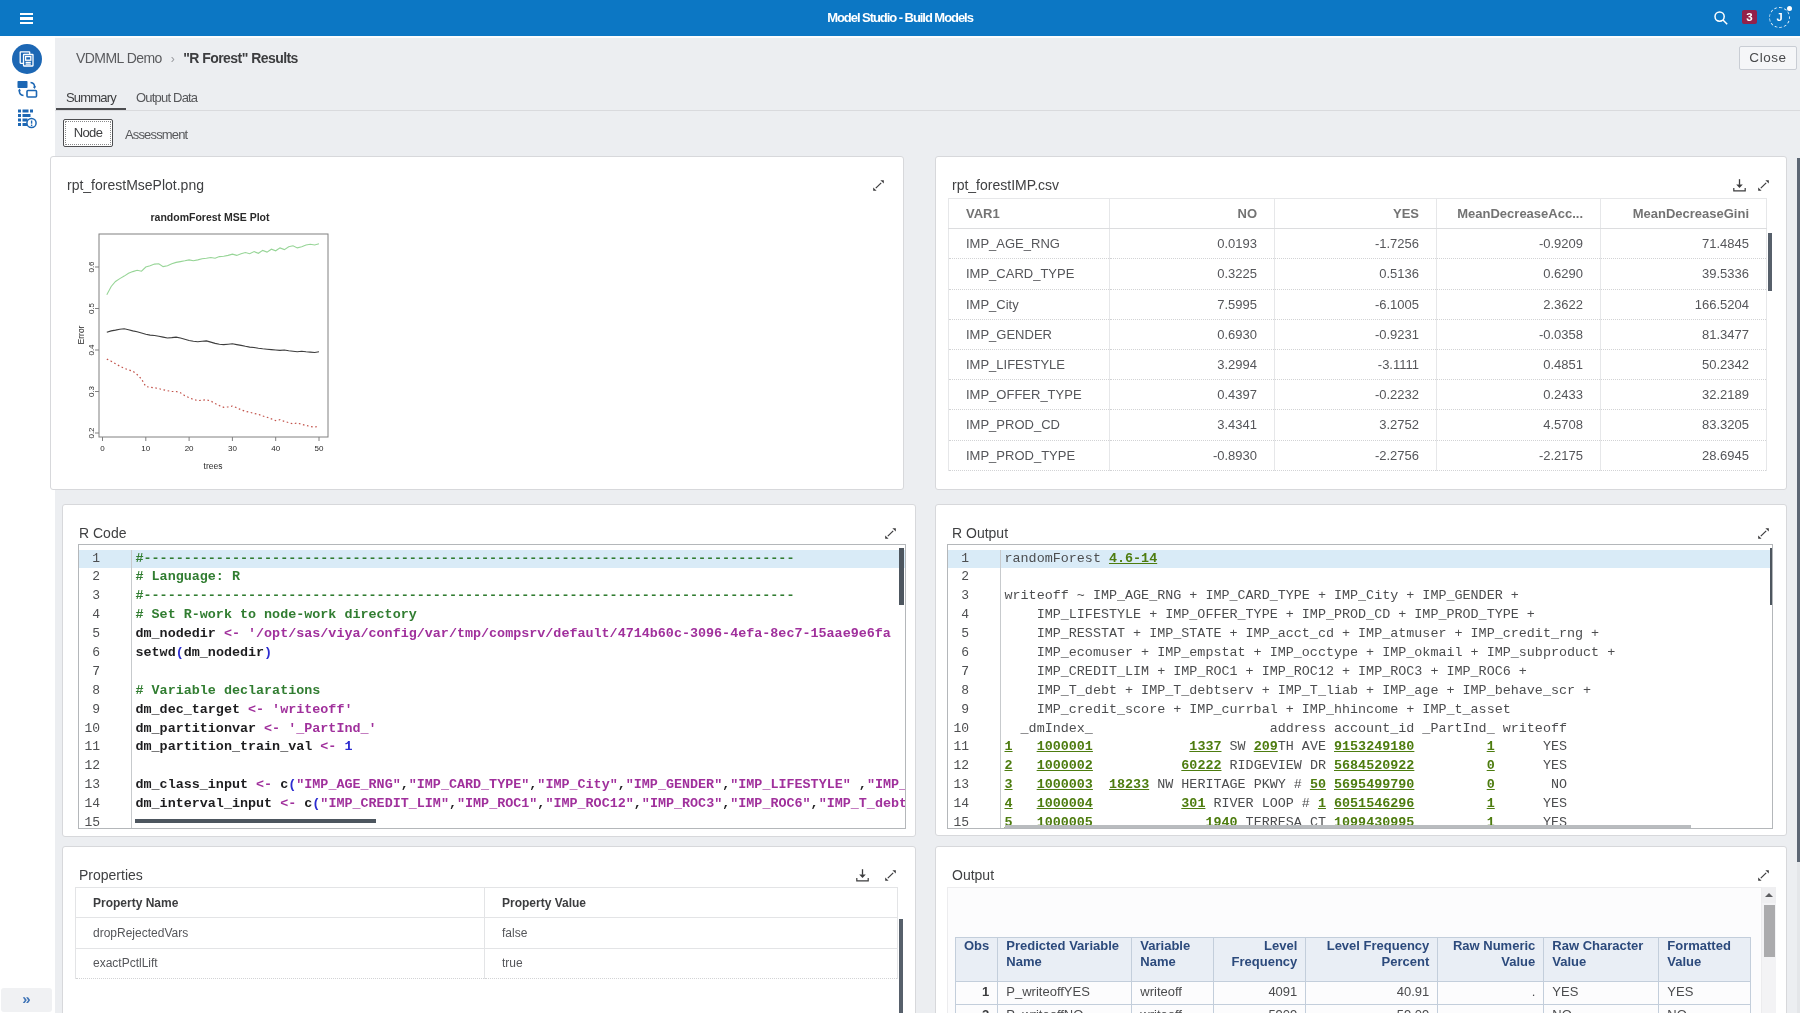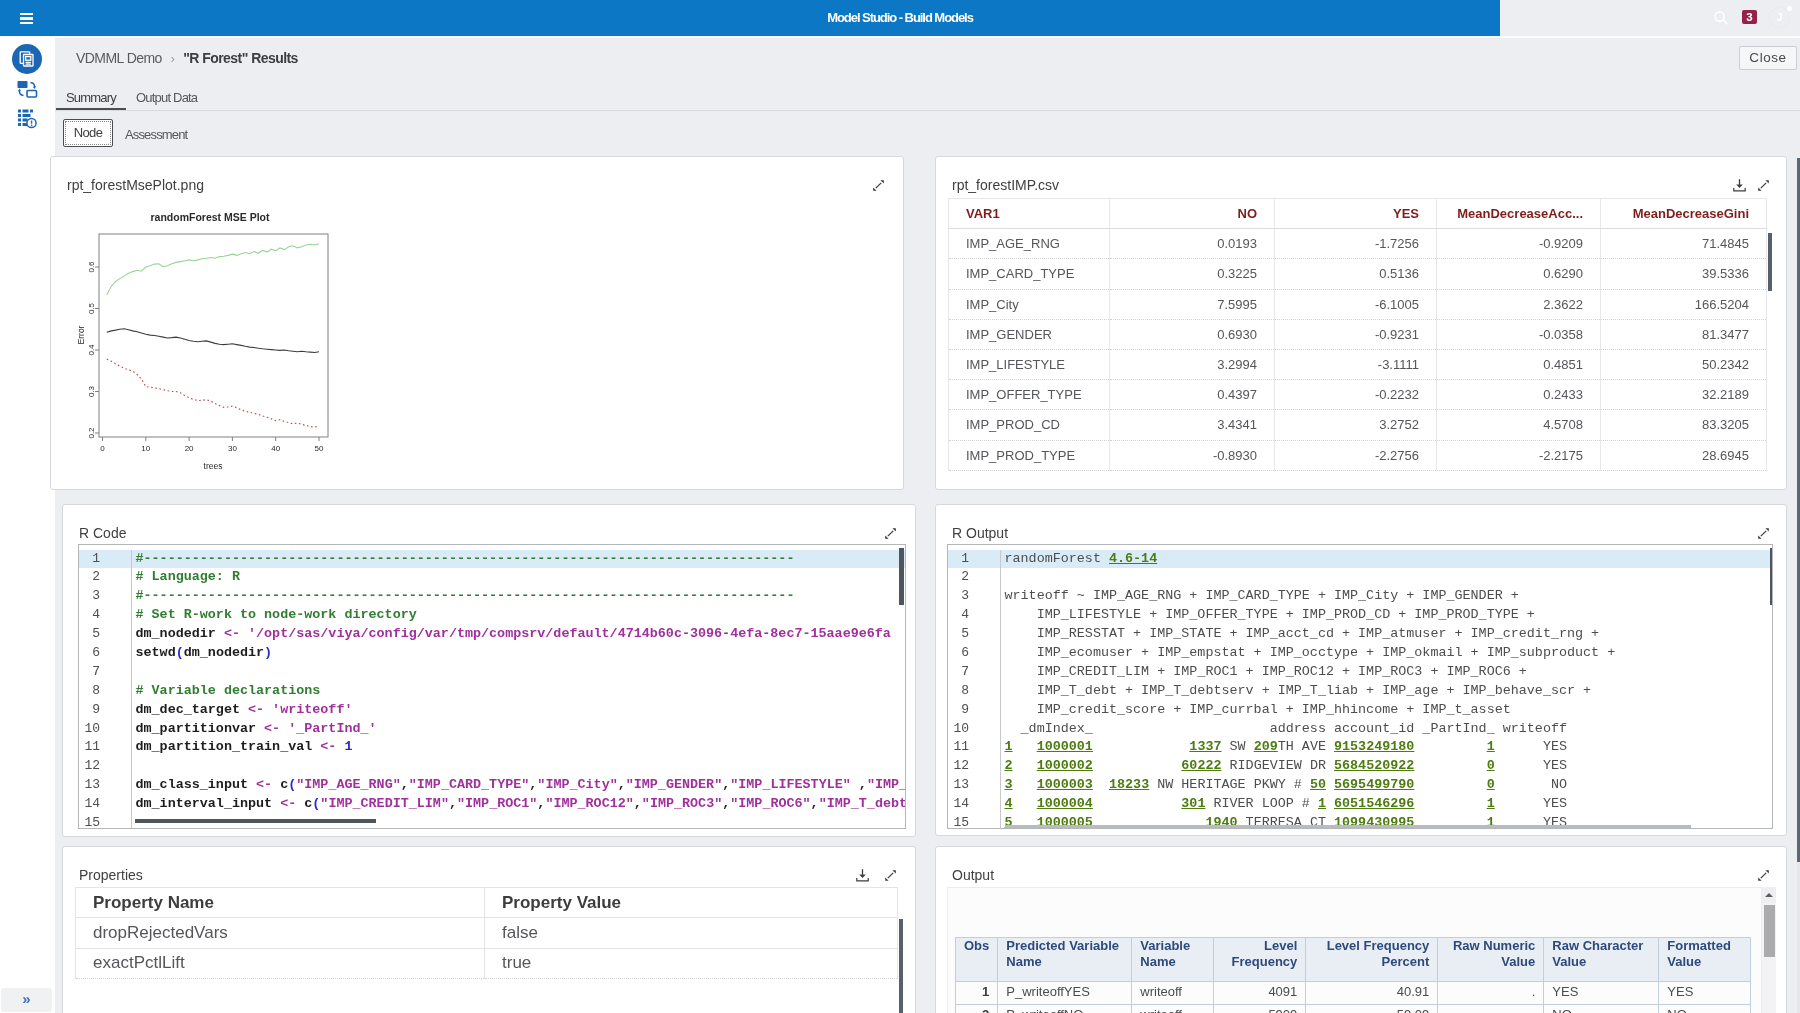--- a/index.html
+++ b/index.html
@@ -1,18 +1,18 @@
 <!DOCTYPE html>
 <html><head><meta charset="utf-8"><title>Model Studio - Build Models</title>
 <style>
 * { margin:0; padding:0; box-sizing:border-box; }
 html,body { width:1800px; height:1013px; overflow:hidden; font-family:"Liberation Sans",sans-serif; background:#eceef1; }
 .abs { position:absolute; }
 
-#topbar { position:absolute; left:0; top:0; width:1500px; height:36px; background:#0c77c4; }
+#topbar { position:absolute; left:0; top:0; width:1800px; height:36px; background:#0c77c4; }
 #burger { position:absolute; left:20px; top:13px; width:13px; height:11px; }
 #burger div { height:2.4px; background:#fff; margin-bottom:1.9px; }
 #apptitle { position:absolute; left:0; top:0; width:1800px; height:36px; line-height:36px; text-align:center; color:#fff; font-size:13px; font-weight:700; letter-spacing:-1.05px; }
 #search { position:absolute; left:1712px; top:9px; }
 #badge { position:absolute; left:1742px; top:10px; width:15px; height:14px; background:#93214a; color:#fff; font-size:11.5px; font-weight:700; text-align:center; line-height:14px; border-radius:2px; }
 #avatar { position:absolute; left:1769px; top:7px; width:21px; height:21px; border-radius:50%; border:1.4px dashed #dcebf6; color:#fff; font-size:11px; font-weight:700; text-align:center; line-height:19px; }
 #avatardot { position:absolute; left:1787px; top:6px; width:5px; height:5px; background:#fff; border-radius:50%; }
 
 #sidebar { position:absolute; left:0; top:36px; width:55px; height:977px; background:#fff; }
 #sic1 { position:absolute; left:12px; top:8px; width:30px; height:30px; border-radius:50%; background:#1c67b4; }
@@ -35,39 +35,39 @@
 .ptitle { position:absolute; left:16px; top:20px; font-size:14px; color:#3f4042; }
 .pico { position:absolute; top:21px; }
 
 #pgtrack { position:absolute; left:1797px; top:158px; width:3px; height:855px; background:#e4e6e9; }
 #pgthumb { position:absolute; left:1797px; top:158px; width:3px; height:704px; background:#5d6774; }
 
 #chart text { font-family:"Liberation Sans",sans-serif; }
 
 #imptbl { position:absolute; left:12px; top:41px; width:818px; border-collapse:collapse; table-layout:fixed; font-size:13px; }
 #imptbl th, #imptbl td { border:1px solid #e6e7e9; border-top:none; padding:0 17px; height:30.2px; text-align:right; font-weight:400; color:#55565a; overflow:hidden; white-space:nowrap; }
-#imptbl thead th { color:#7f1d1d; font-weight:700; border-top:1px solid #e6e7e9; border-bottom:1px solid #dcdddf; }
+#imptbl thead th { color:#737373; font-weight:700; border-top:1px solid #e6e7e9; border-bottom:1px solid #dcdddf; }
 #imptbl .c0 { text-align:left; }
 #imptbl tbody tr { border-bottom:1px dotted #d2d3d5; }
 #imptbl tbody td { border-bottom:1px dotted #d2d3d5; }
 #impthumb { position:absolute; left:832px; top:76px; width:4px; height:58px; background:#57606b; }
 
 .codebox { position:absolute; background:#fff; border:1px solid #b4b7ba; overflow:hidden; }
 .codein { position:absolute; left:0; top:4.5px; width:100%; }
 .crow { position:relative; height:18.9px; line-height:18.9px; white-space:pre; font-family:"Liberation Mono",monospace; font-size:13.4px; }
 .crow.hl { background:#d9ebf7; }
 .ln { position:absolute; left:0; top:0; width:53px; height:100%; padding-right:31px; text-align:right; color:#4e4f51; font-size:13px; border-right:1px solid #c7cacd; }
 .ctext { position:absolute; left:56.5px; top:0; }
 #rcodebox .ctext { font-weight:700; }
 .g { color:#317d31; } .p { color:#a0309c; } .b { color:#2b2bd0; } .k { color:#1d1d1f; }
 .o { color:#4c4d4f; } .t { color:#4d7c0f; font-weight:700;text-decoration:underline; }
 .vthumb { position:absolute; width:5px; background:#4d565f; }
 .hthumb { position:absolute; height:4px; background:#4d565f; }
 
-#proptbl { position:absolute; left:12px; top:40px; width:822px; border-collapse:collapse; table-layout:fixed; font-size:17px; }
+#proptbl { position:absolute; left:12px; top:40px; width:822px; border-collapse:collapse; table-layout:fixed; font-size:12px; }
 #proptbl th, #proptbl td { border:1px solid #e3e4e6; padding:0 17px; height:30.3px; text-align:left; font-weight:400; color:#55565a; }
 #proptbl thead th { color:#3c3d3f; font-weight:700; }
 #proptbl tbody td { border-bottom:1px dotted #d2d3d5; }
 #propthumb { position:absolute; left:836px; top:72px; width:4px; height:110px; background:#57606b; }
 
 #outwrap { position:absolute; left:11px; top:40px; width:815px; height:300px; background:#fcfcfd; border:1px solid #ececee; overflow:hidden; }
 #pvtitle { position:absolute; left:0; top:15px; width:100%; text-align:center; font-size:15px; font-weight:700; color:#28477c; }
 #outtbl { position:absolute; left:7px; top:49px; border-collapse:collapse; table-layout:fixed; font-size:13px; }
 #outtbl th, #outtbl td { border:1px solid #c3cedb; padding:2px 8px; color:#4a4b4d; vertical-align:top; overflow:hidden; }
 #outtbl thead th { background:#e9eef5; color:#2c4a7c; font-weight:700; text-align:left; line-height:16px; padding-top:0px; padding-bottom:11px; }

